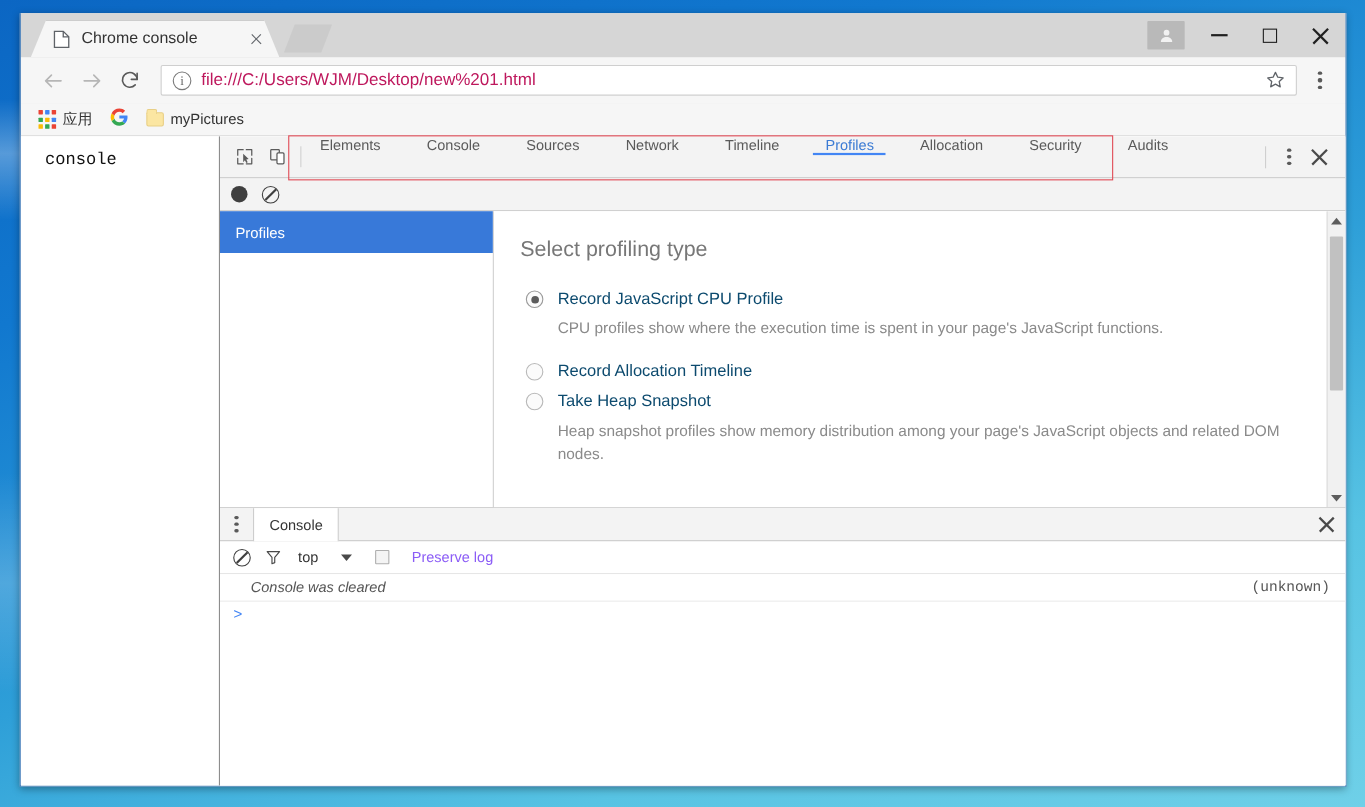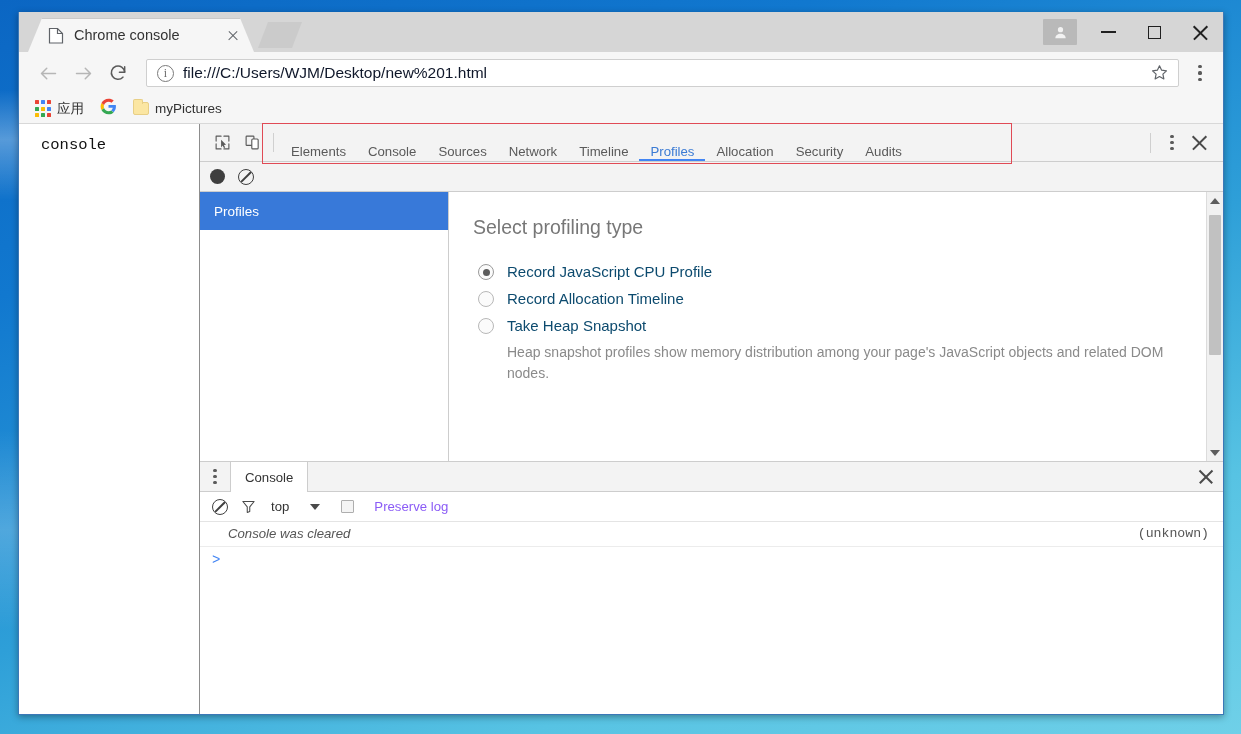--- a/index.html
+++ b/index.html
@@ -134,21 +134,21 @@
     display: flex; align-items: center; padding: 0 8px 0 10px;
   }
   .omni-info {
     width: 17px; height: 17px; border: 1.4px solid #7a7a7a; border-radius: 50%;
     margin-right: 9px; flex: 0 0 auto;
     display: flex; align-items: center; justify-content: center;
     font-size: 12px; color: #6a6a6a; font-family: "Liberation Serif", serif;
     line-height: 1;
   }
   .omni-url {
-    font-size: 15.5px; color: #0f172a; white-space: nowrap; overflow: hidden;
+    font-size: 15.5px; color: #be185d; white-space: nowrap; overflow: hidden;
     flex: 1 1 auto;
   }
   .omni-star {
     width: 20px; height: 20px; flex: 0 0 auto; color: #5f6368;
   }
   .menu-dots {
     width: 26px; height: 28px; display: flex; flex-direction: column;
     align-items: center; justify-content: center; gap: 3px; flex: 0 0 auto;
   }
   .menu-dots i { width: 3.2px; height: 3.2px; background: #5a5a5a; border-radius: 50%; display:block; }
@@ -198,21 +198,21 @@
     background: #f3f3f3;
     border-bottom: 1px solid #cdcdcd;
     display: flex; align-items: stretch; position: relative;
   }
   .dt-tool {
     width: 30px; display: flex; align-items: center; justify-content: center;
     color: #5a5a5a;
   }
   .dt-tool:first-child { margin-left: 7px; }
   .dt-sep { width: 1px; background: #d0d0d0; margin: 9px 6px 9px 6px; }
-  .dt-tabs { display: flex; align-items: flex-end; }
+  .dt-tabs { display: flex; align-items: flex-start; gap: 20px; }
   .dt-tab {
     display: flex; align-items: center; padding: 0 11px;
     font-size: 13.2px; color: #5a5a5a; white-space: nowrap;
     border-bottom: 2px solid transparent;
   }
   .dt-tab.selected { color: #3b7bd4; border-bottom-color: #4285f4; }
   .dt-right {
     margin-left: auto; display: flex; align-items: center; padding-right: 8px;
   }
   .dt-vsep { width: 1px; height: 20px; background: #cfcfcf; margin: 0 10px 0 4px; }
@@ -532,20 +532,21 @@
         </div>
 
         <div class="prof-main">
           <div class="prof-title">Select profiling type</div>
 
           <div class="prof-opt">
             <div class="prof-opt-row">
               <span class="radio checked"></span>
               <span class="prof-opt-label">Record JavaScript CPU Profile</span>
             </div>
+            <div class="prof-opt-desc">CPU profiles show where the execution time is spent in your page's JavaScript functions.</div>
           </div>
 
           <div class="prof-opt">
             <div class="prof-opt-row">
               <span class="radio"></span>
               <span class="prof-opt-label">Record Allocation Timeline</span>
             </div>
           </div>
 
           <div class="prof-opt">

